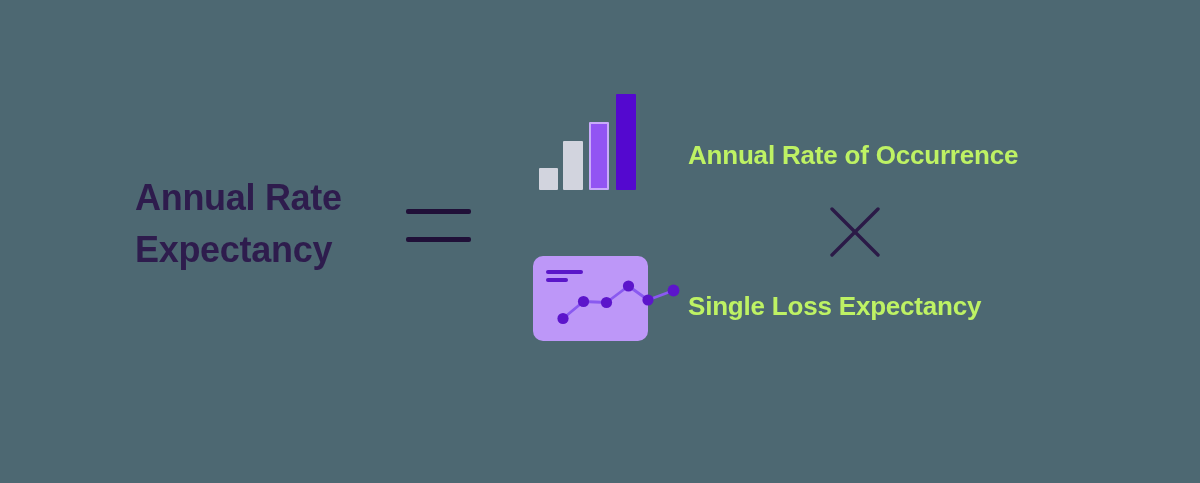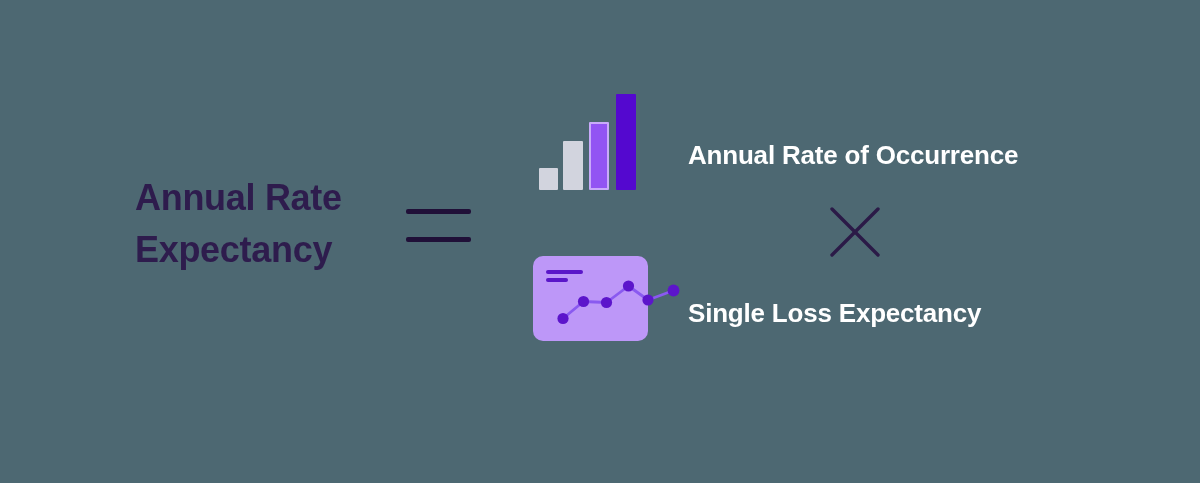--- a/index.html
+++ b/index.html
@@ -62,25 +62,25 @@
   .cbar.b3 { left: 51px; width: 20px; height: 68px; background: #9254f3; border: 2px solid #c9aafa; }
   .cbar.b4 { left: 78px; width: 20px; height: 96px; background: #5408cf; }
 
   .label {
     position: absolute;
     left: 688px;
     font-size: 26px;
     line-height: 30px;
     font-weight: 700;
     letter-spacing: -0.2px;
-    color: #ffffff;
+    color: #bef264;
     white-space: nowrap;
   }
   .label.aro { top: 140px; }
-  .label.sle { top: 298px; }
+  .label.sle { top: 291px; }
 
   .multiply {
     position: absolute;
     left: 828px;
     top: 205px;
     width: 54px;
     height: 54px;
   }
 
   

